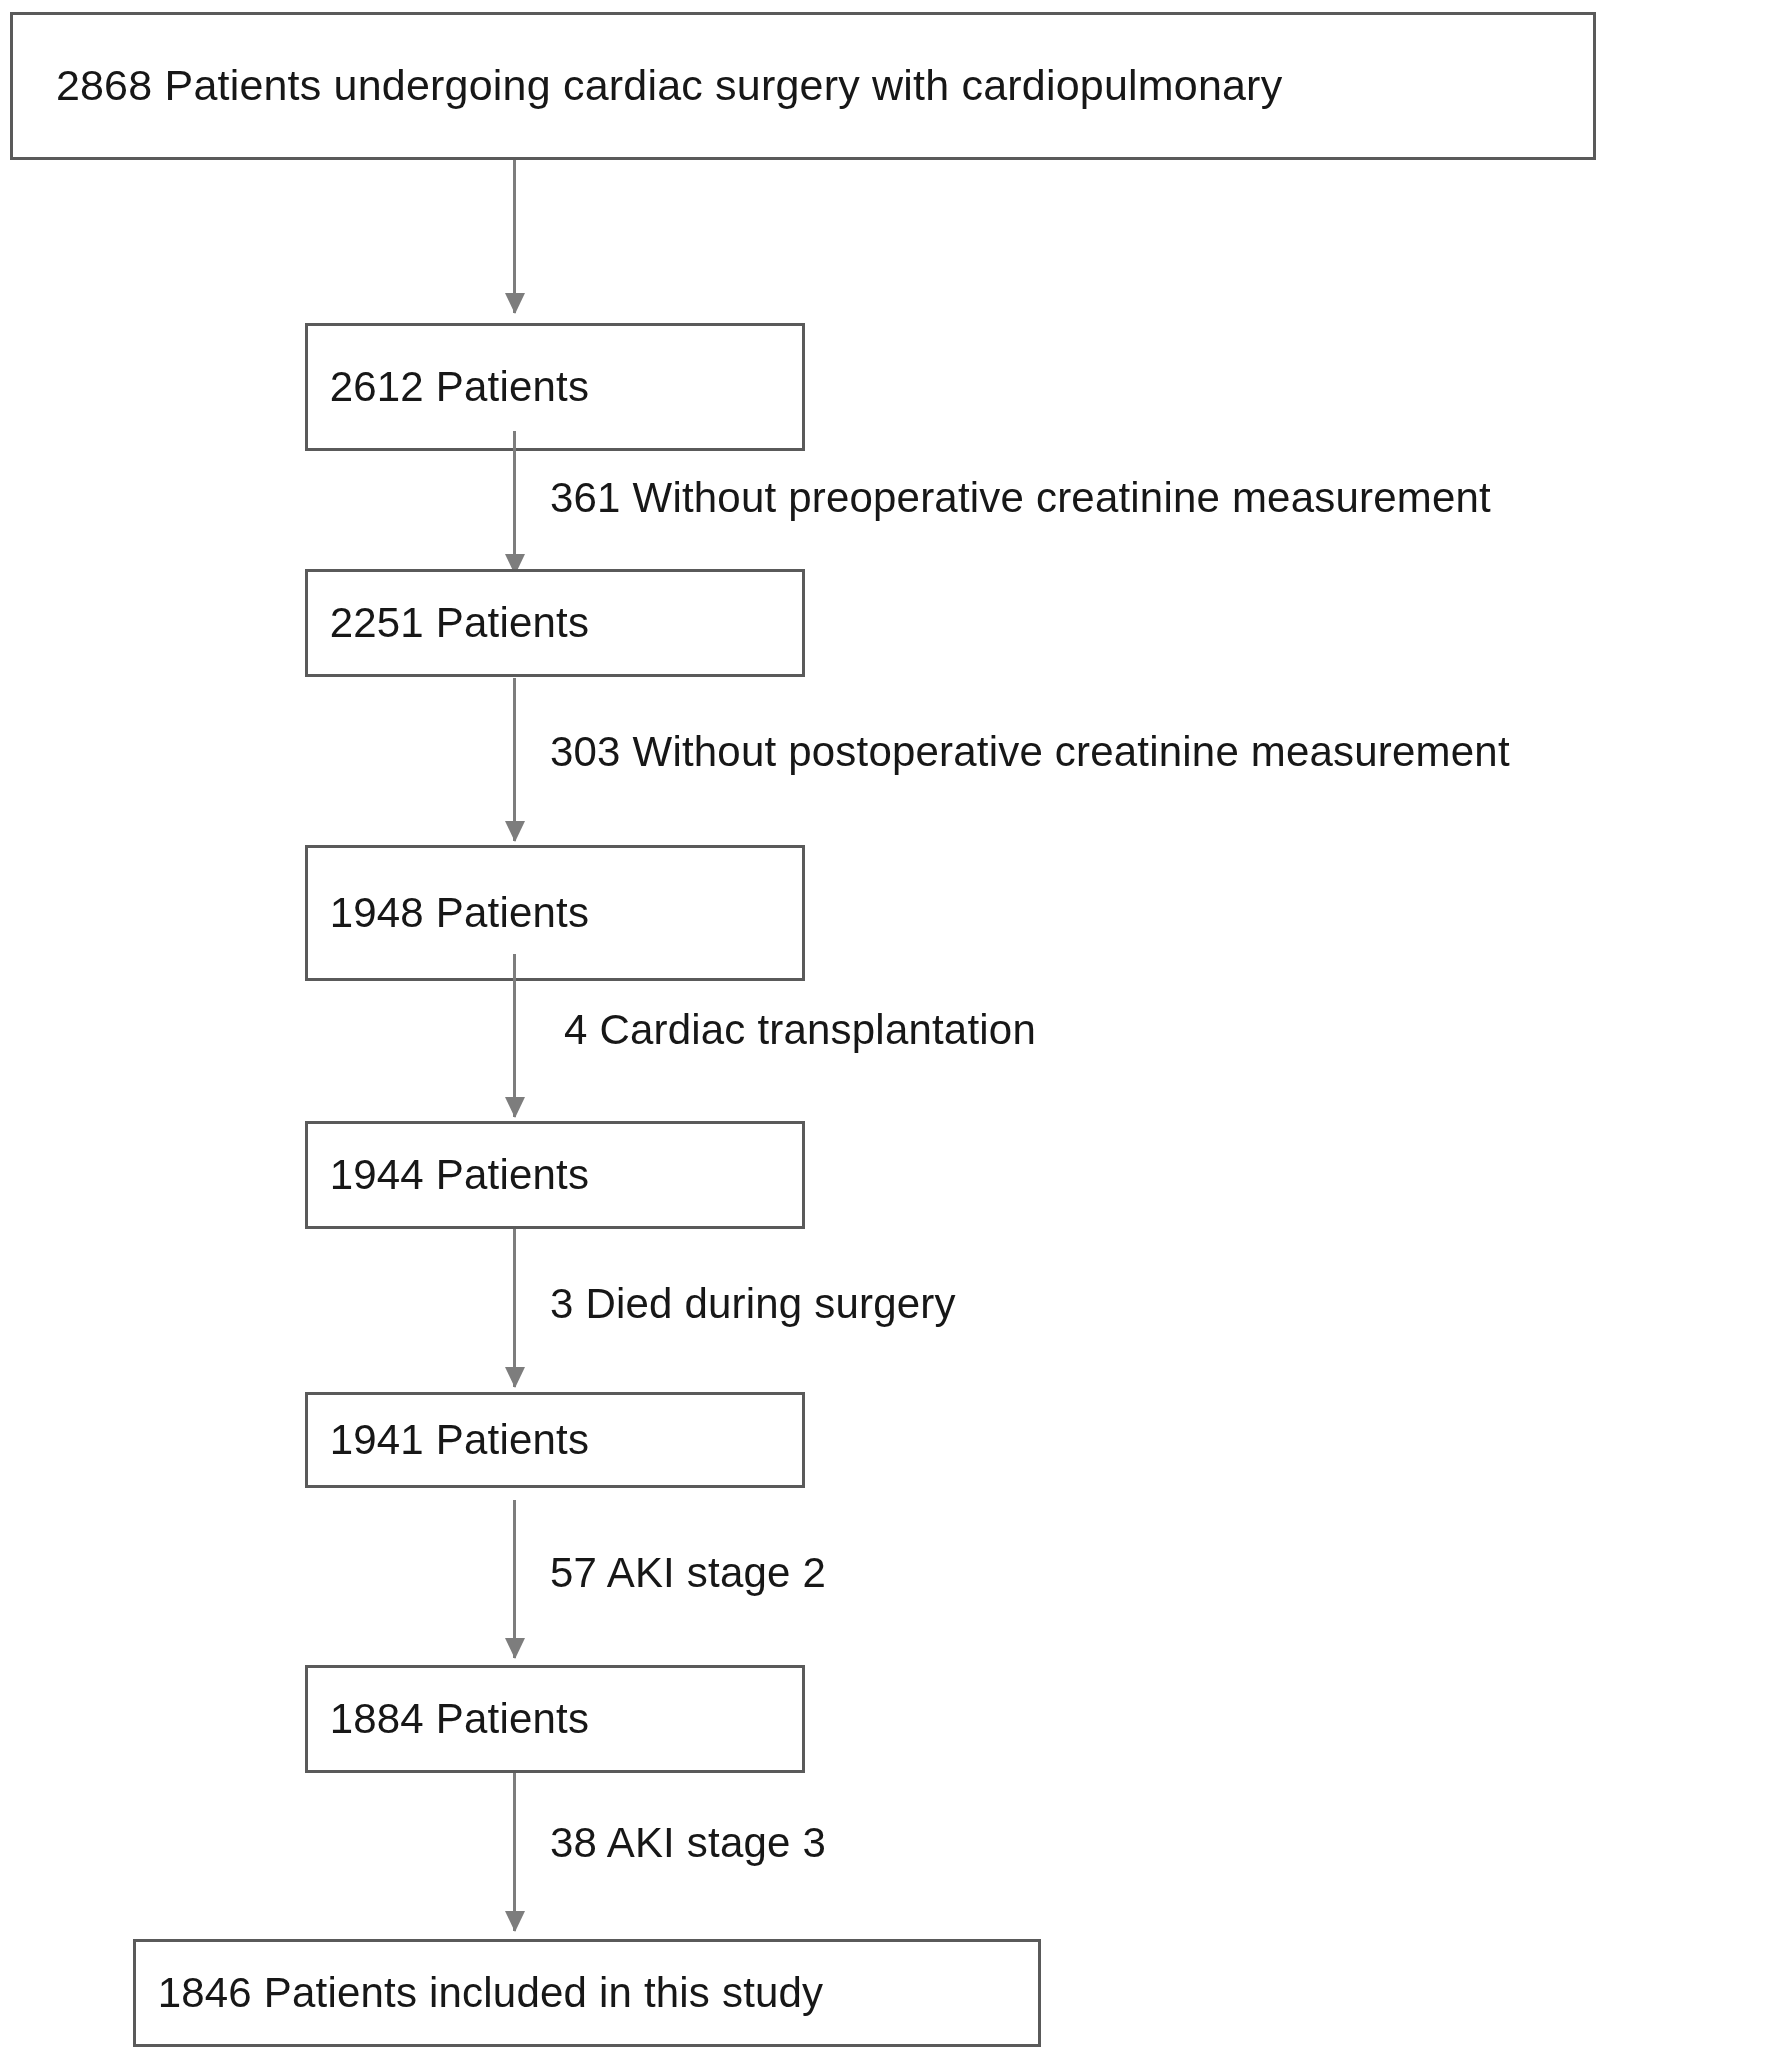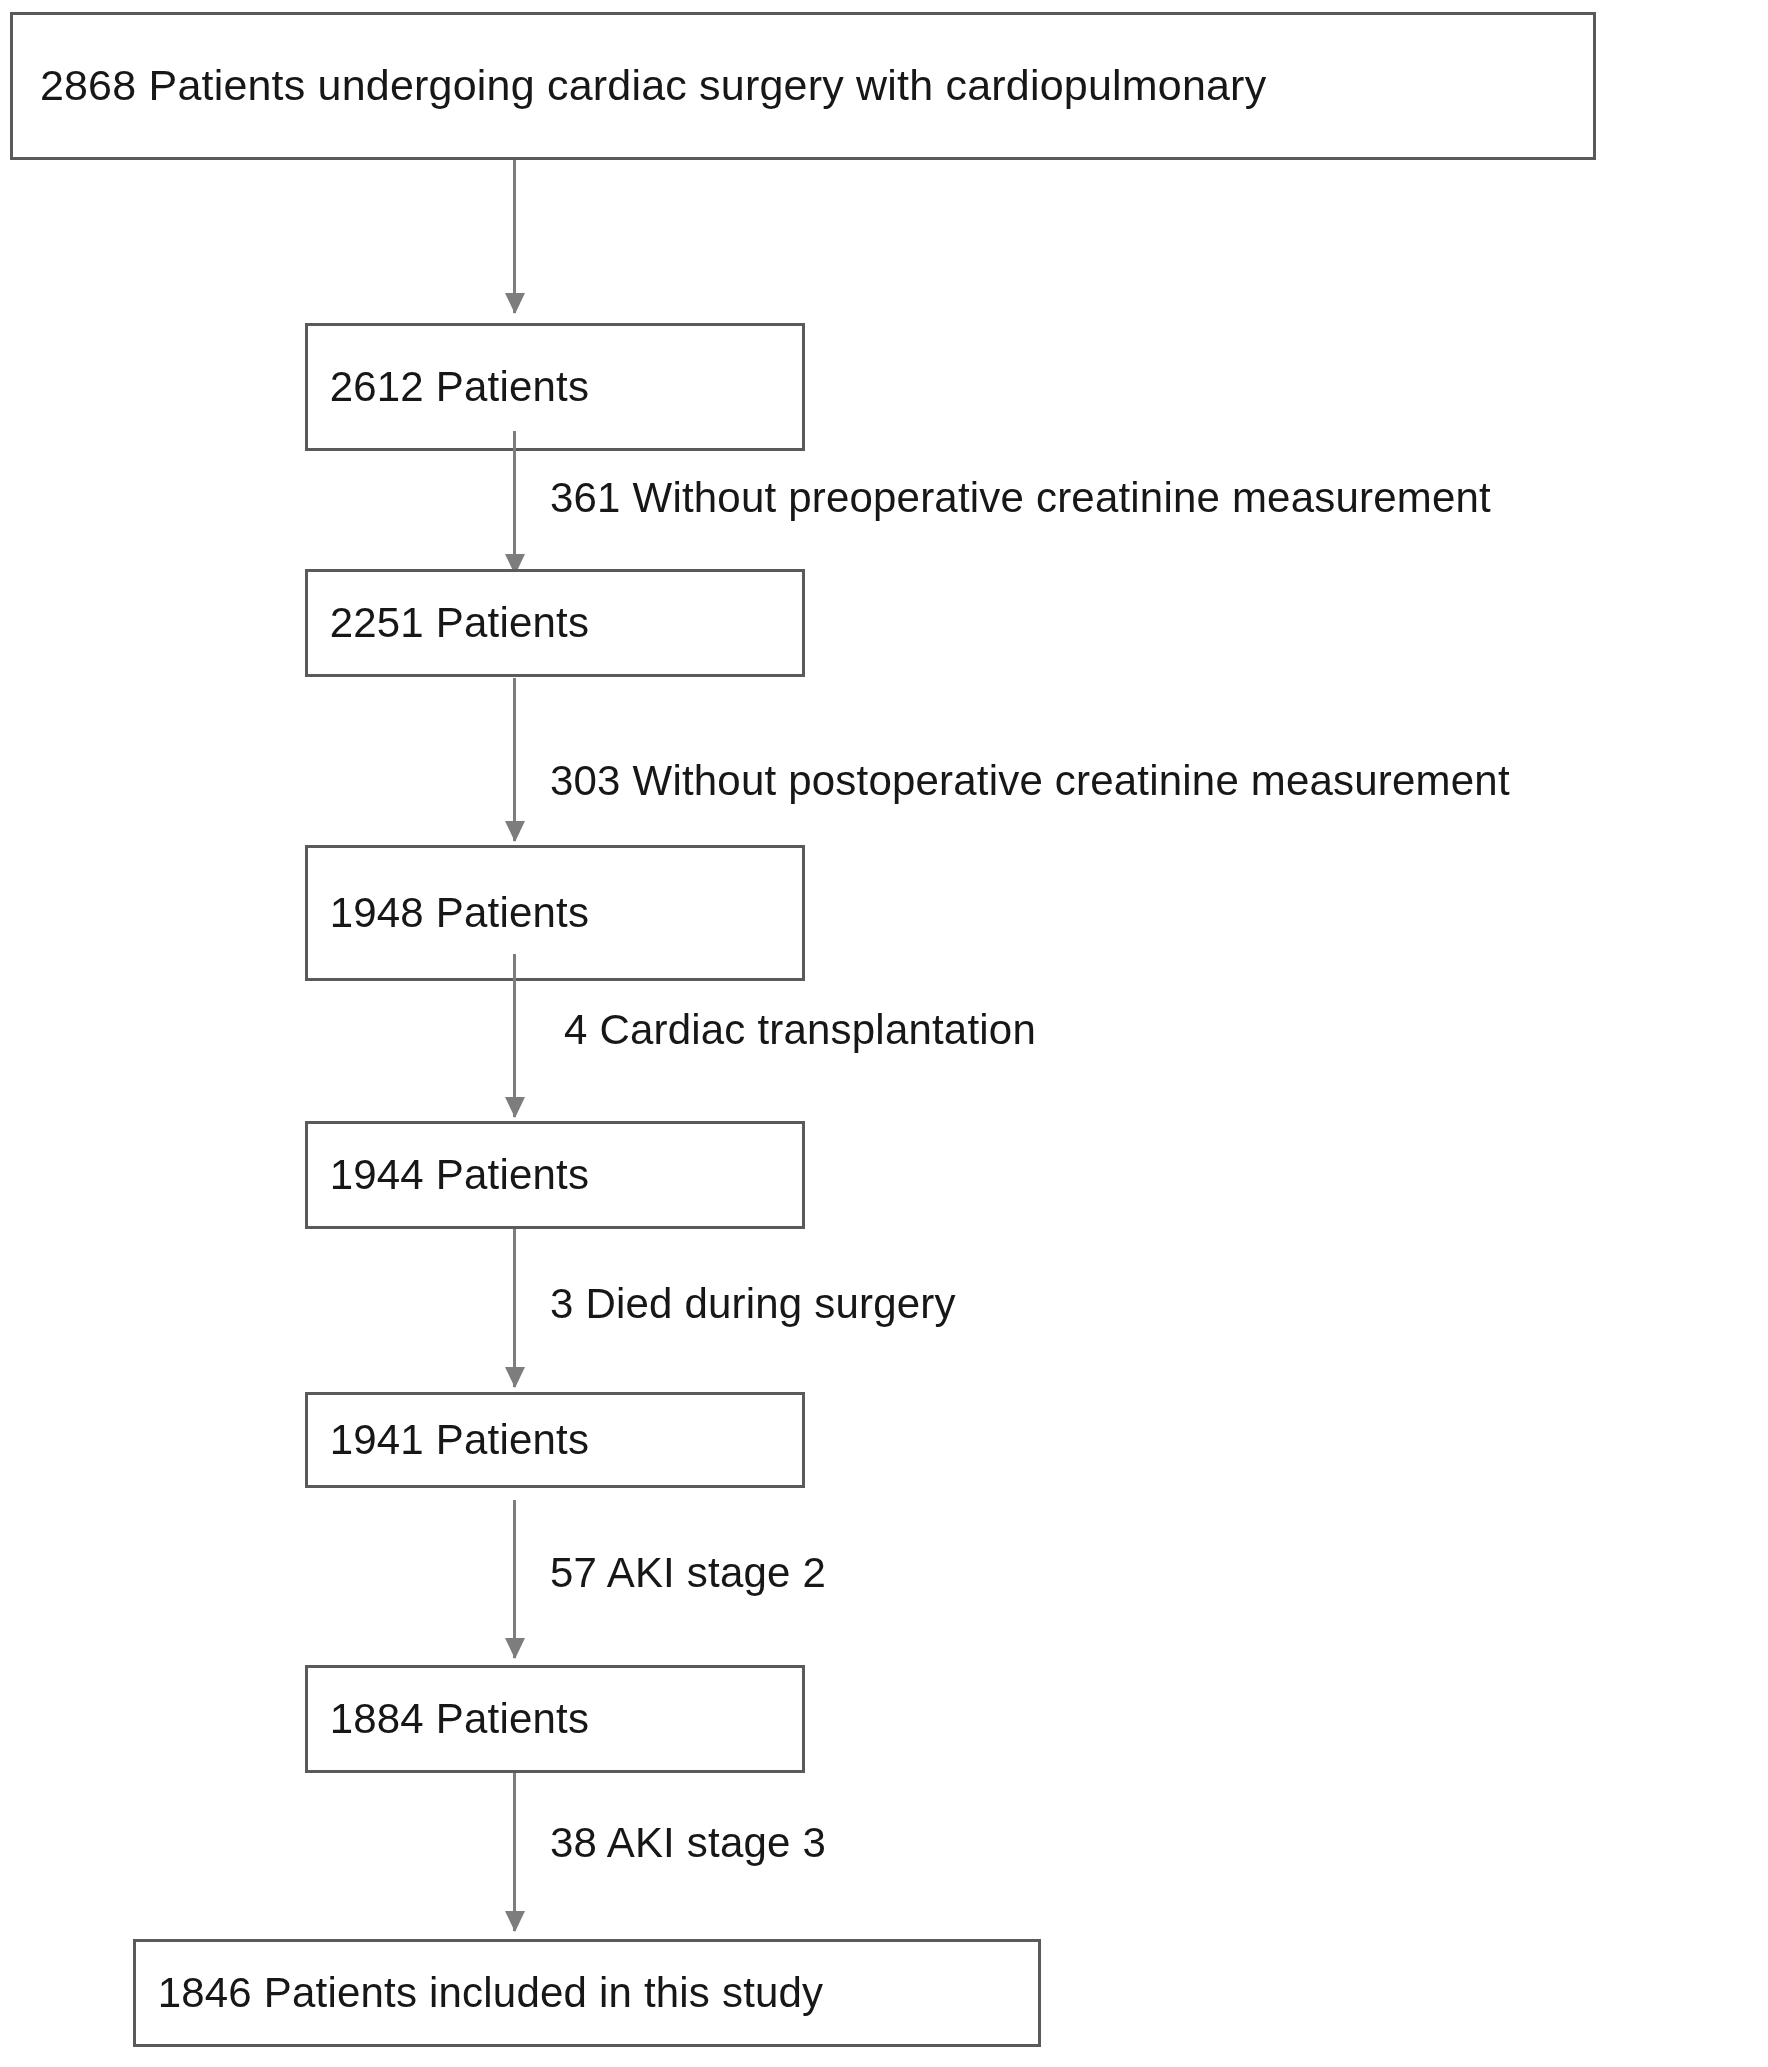--- a/index.html
+++ b/index.html
@@ -31,21 +31,21 @@
     background: #ffffff;
     display: flex;
     align-items: center;
     font-size: 42px;
     line-height: 1.1;
     color: #171717;
     letter-spacing: 0.2px;
     padding-left: 21.7px;
   }
   .node.top-node {
-    padding-left: 27px;
+    padding-left: 43px;
     font-size: 43px;
   }
 
   
   .arrow {
     position: absolute;
     width: 3px;
     background: #7d7d7d;
   }
   .arrow::after {
@@ -87,21 +87,21 @@
   </div>
 
   <div class="arrow" style="left:513px; top:431px; height:143px;"></div>
   <div class="arrow-label" style="left:550px; top:475px;">361 Without preoperative creatinine measurement</div>
 
   <div class="node" style="left:305px; top:569px; width:500px; height:108px;">
     <span>2251 Patients</span>
   </div>
 
   <div class="arrow" style="left:513px; top:678px; height:163px;"></div>
-  <div class="arrow-label" style="left:550px; top:758px;">303 Without postoperative creatinine measurement</div>
+  <div class="arrow-label" style="left:550px; top:729px;">303 Without postoperative creatinine measurement</div>
 
   <div class="node" style="left:305px; top:845px; width:500px; height:136px;">
     <span>1948 Patients</span>
   </div>
 
   <div class="arrow" style="left:513px; top:954px; height:163px;"></div>
   <div class="arrow-label" style="left:550px; top:1007px;margin-left:14px;">4 Cardiac transplantation</div>
 
   <div class="node" style="left:305px; top:1121px; width:500px; height:108px;">
     <span>1944 Patients</span>

